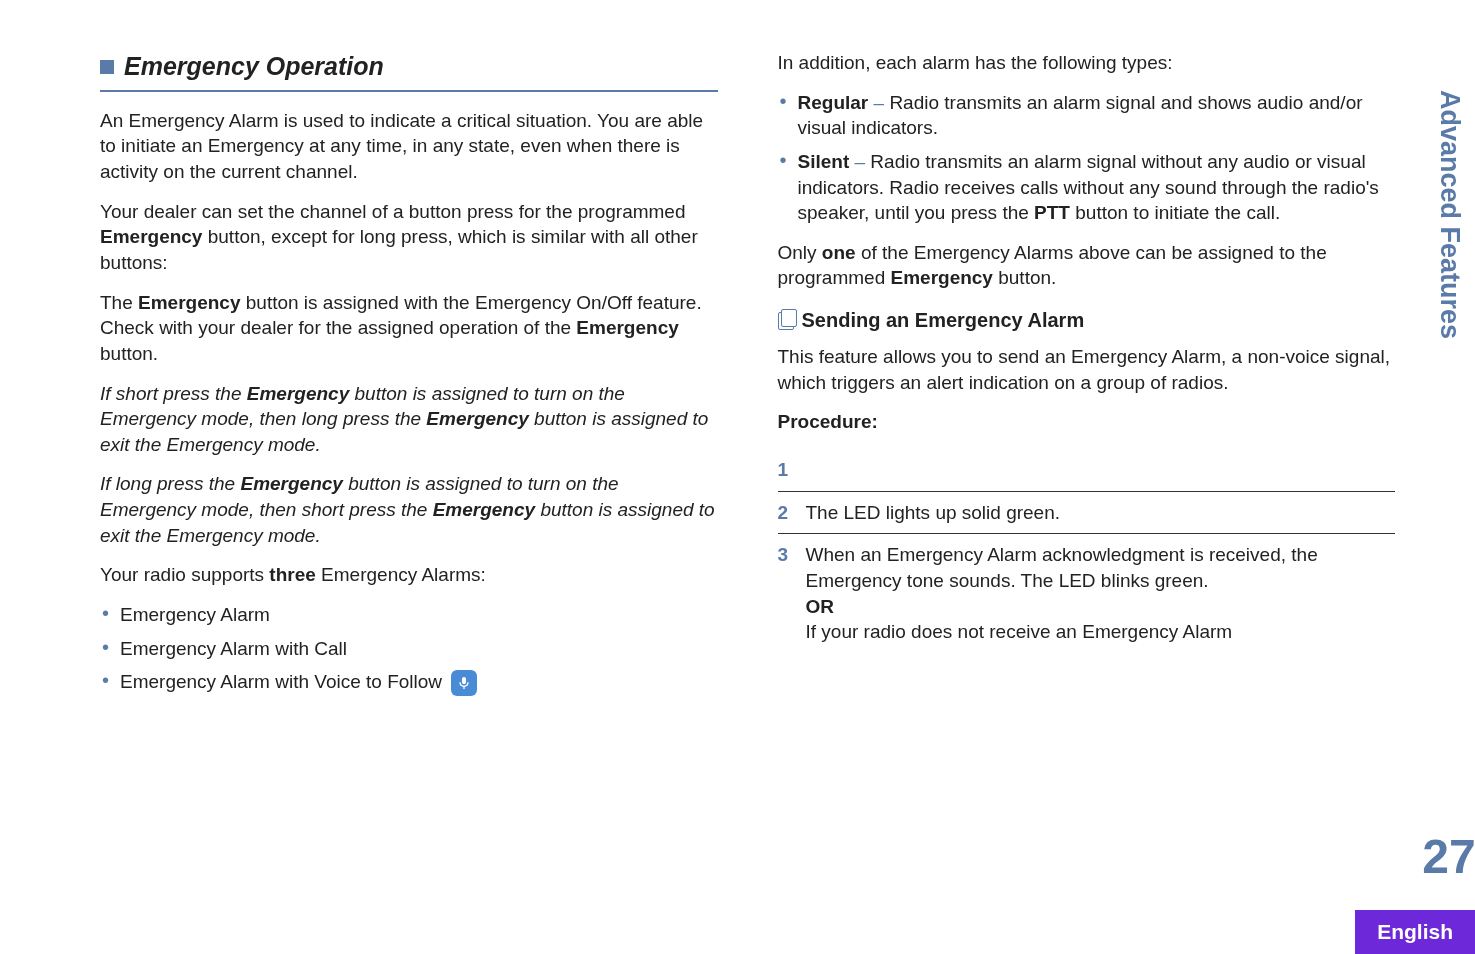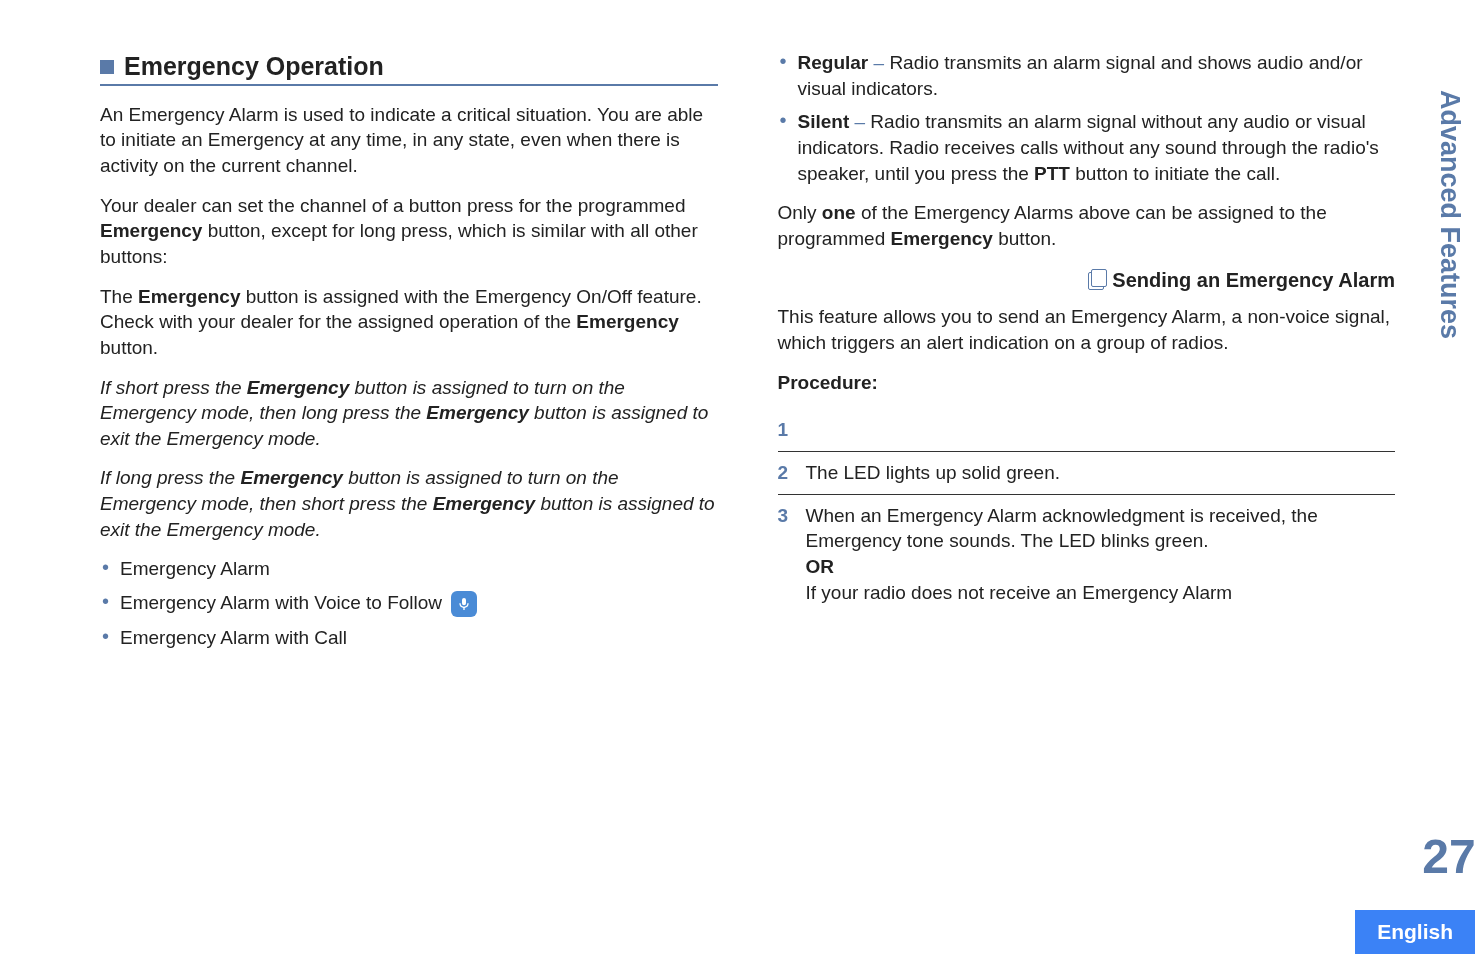--- a/index.html
+++ b/index.html
@@ -6,34 +6,34 @@
 body { font-family: Arial, Helvetica, sans-serif; background:#fff; }
 .page {
   width:1475px; height:954px;
   position:relative;
   padding:50px 80px 50px 100px;
   display:flex; flex-direction:column;
 }
 .cols { display:flex; gap:60px; flex:1; }
 .col { flex:1; font-size:19px; line-height:1.35; color:#222; }
 
-.hdr { display:flex; align-items:center; gap:10px; }
+.hdr { margin-bottom:6px; display:flex; align-items:center; gap:10px;font-style:italic; }
 .hdr .sq { width:14px; height:14px; background:#5a7aa8; }
 .hdr h1 { font-size:25px; font-weight:bold; }
 .rule { height:2px; background:#5a7aa8; margin-bottom:16px; }
 
 p { margin-bottom:14px; }
 .italic { font-style:italic; }
 ul.bullets { list-style:none; margin:0 0 14px 0; }
 ul.bullets li { position:relative; padding-left:20px; margin-bottom:8px; }
 ul.bullets li::before { content:"•"; position:absolute; left:2px; color:#5a7aa8; font-size:20px; line-height:1; top:1px;}
 .dash { color:#5a7aa8; }
 .bold { font-weight:bold; }
 
-.sub { display:flex; align-items:center; gap:8px; margin:16px 0 10px;justify-content:flex-end; }
+.sub { display:flex; align-items:center; gap:8px; margin:16px 0 10px; }
 .sub .ico { width:16px; height:18px; border:1.5px solid #5a7aa8; border-radius:2px; position:relative; }
 .sub .ico::after { content:""; position:absolute; right:-4px; top:-4px; width:14px; height:16px; border:1.5px solid #5a7aa8; border-radius:2px; background:#fff;}
 .sub h2 { font-size:20px; font-weight:bold; }
 
 .steps { list-style:none; }
 .steps li { display:flex; gap:12px; padding:8px 0; }
 .steps li.underline { border-bottom:1px solid #333; }
 .steps .num { color:#5a7aa8; font-weight:bold; font-size:19px; width:16px; flex-shrink:0; }
 .steps .txt { flex:1; }
 
@@ -48,21 +48,21 @@
   writing-mode:vertical-rl;
   color:#5a7aa8; font-weight:bold; font-size:27px;
   margin-top:90px;
 }
 .pagenum {
   margin-top:auto; margin-bottom:70px;
   color:#5a7aa8; font-weight:bold; font-size:48px;
 }
 .lang {
   position:absolute; right:0; bottom:0;
-  background:#3b82f6; color:#fff; font-weight:bold;
+  background:#6d28d9; color:#fff; font-weight:bold;
   padding:10px 22px; font-size:21px;
 }
 </style>
 </head>
 <body>
 
 <div class="page">
   <div class="cols">
     <div class="col">
       <div class="hdr">
@@ -83,35 +83,39 @@
       </p>
 
       <p class="italic">
         <span>If short press the </span><span class="bold">Emergency</span><span> button is assigned to turn on the Emergency mode, then long press the </span><span class="bold">Emergency</span><span> button is assigned to exit the Emergency mode.</span>
       </p>
 
       <p class="italic">
         <span>If long press the </span><span class="bold">Emergency</span><span> button is assigned to turn on the Emergency mode, then short press the </span><span class="bold">Emergency</span><span> button is assigned to exit the Emergency mode.</span>
       </p>
 
+      <p>
+        <span>Your radio supports </span><span class="bold">three</span><span> Emergency Alarms:</span>
+      </p>
 
       <ul class="bullets">
         <li>Emergency Alarm</li>
+        <li>Emergency Alarm with Call</li>
         <li><span>Emergency Alarm with Voice to Follow</span>
           <span class="mic">
             <svg viewBox="0 0 24 24" fill="#fff">
                 <path d="M12 14a3 3 0 0 0 3-3V6a3 3 0 0 0-6 0v5a3 3 0 0 0 3 3zm5-3a5 5 0 0 1-10 0H5a7 7 0 0 0 6 6.9V21h2v-3.1A7 7 0 0 0 19 11h-2z"></path>
               </svg>
           </span>
         </li>
-        <li>Emergency Alarm with Call</li>
       </ul>
     </div>
 
     <div class="col">
+      <p>In addition, each alarm has the following types:</p>
 
       <ul class="bullets">
         <li><span class="bold">Regular</span> <span class="dash">–</span><span> Radio transmits an alarm signal and shows audio and/or visual indicators.</span></li>
         <li><span class="bold">Silent</span> <span class="dash">–</span><span> Radio transmits an alarm signal without any audio or visual indicators. Radio receives calls without any sound through the radio's speaker, until you press the </span><span class="bold">PTT</span><span> button to initiate the call.</span></li>
       </ul>
 
       <p>
         <span>Only </span><span class="bold">one</span><span> of the Emergency Alarms above can be assigned to the programmed </span><span class="bold">Emergency</span><span> button.</span>
       </p>
 

